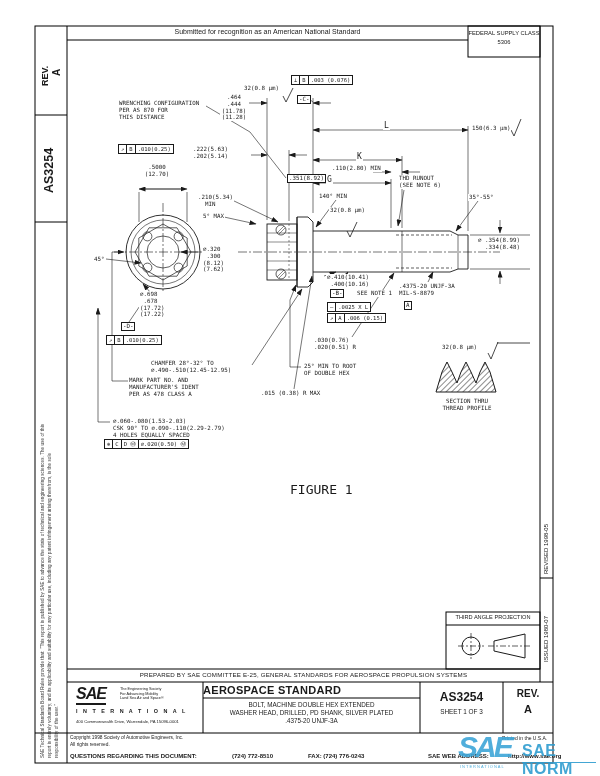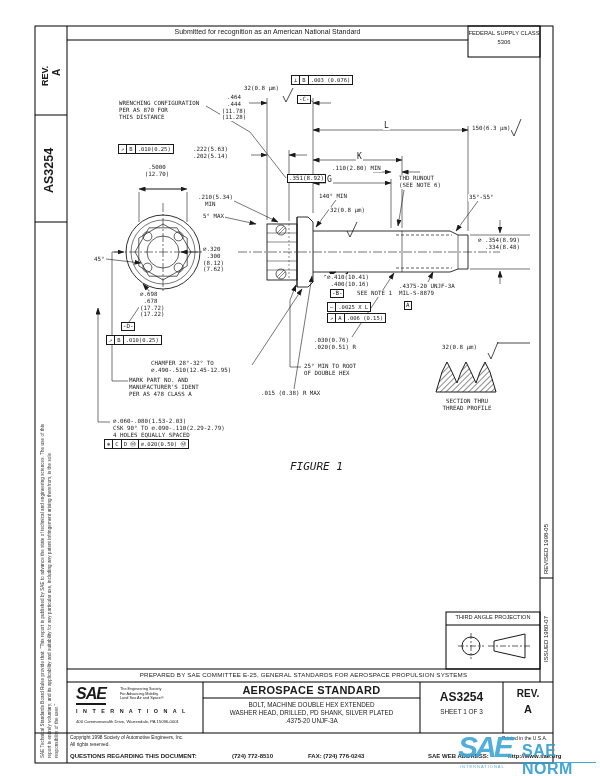--- a/index.html
+++ b/index.html
@@ -17,21 +17,21 @@
   
   .vtext{position:absolute;z-index:2;transform-origin:0 0;transform:rotate(-90deg);white-space:nowrap;}
   .legal{font-size:4.5px;color:#333;letter-spacing:.1px;}
   .issue{font-size:6px;color:#111;}
   .revbox{font-weight:bold;}
   
   .submitted{left:67px;top:28px;width:401px;text-align:center;font-size:7px;}
   .fsc{left:468px;top:29px;width:72px;text-align:center;font-size:5.8px;line-height:1.5;}
   .prepared{left:67px;top:671px;width:473px;text-align:center;font-size:6.2px;letter-spacing:.2px;}
   .proj-title{left:446px;top:614px;width:94px;text-align:center;font-size:5.6px;}
-  .tb-type{left:203px;top:684px;width:217px;text-align:center;font-size:11px;font-weight:bold;letter-spacing:.3px;}
+  .tb-type{left:203px;top:684px;width:217px;text-align:left;font-size:11px;font-weight:bold;letter-spacing:.3px;}
   .tb-line{width:217px;left:203px;text-align:center;font-size:6.3px;}
   .tb-num{left:420px;top:690px;width:83px;text-align:center;font-size:12px;font-weight:bold;}
   .tb-sheet{left:420px;top:708px;width:83px;text-align:center;font-size:6.4px;}
   .tb-revl{left:503px;top:688px;width:50px;text-align:center;font-size:10px;font-weight:bold;}
   .tb-reva{left:503px;top:703px;width:50px;text-align:center;font-size:11px;font-weight:bold;}
   .logo-sae{left:76px;top:686px;font-size:16px;font-weight:900;font-style:italic;letter-spacing:-1px;
             border-bottom:2px solid #1a1a1a;line-height:1;padding-bottom:1px;}
   .logo-tag{left:120px;top:687px;width:80px;font-size:3.8px;line-height:1.25;white-space:pre;}
   .logo-intl{left:76px;top:708px;font-size:5.4px;font-weight:bold;letter-spacing:2px;}
   .logo-addr{left:76px;top:719px;font-size:4.2px;}
@@ -287,21 +287,21 @@
       <div class="lbl" style="left: 398px; top: 283px;">.4375-20 UNJF-3A
 MIL-S-8879</div>
       <div class="lbl" style="left: 313px; top: 337px;">.030(0.76)
 .020(0.51) R</div>
       <div class="lbl" style="left: 303px; top: 363px;">25° MIN TO ROOT
 OF DOUBLE HEX</div>
       <div class="lbl" style="left: 260px; top: 390px;">.015 (0.38) R MAX</div>
       <div class="lbl" style="left: 441px; top: 344px;">32(0.8 μm)</div>
       <div class="lbl" style="left: 436px; top: 398px; text-align: center; width: 60px;">SECTION THRU
 THREAD PROFILE</div>
-      <div class="lbl" style="left: 289px; top: 461px; font-size: 11px; font-style: italic;">FIGURE 1</div>
+      <div class="lbl" style="left: 289px; top: 482px; font-size: 13px;">FIGURE 1</div>
       <div class="lbl boxed" style="left: 297px; top: 95px;">-C-</div>
       <div class="lbl boxed" style="left: 121px; top: 322px;">-D-</div>
       <div class="lbl boxed" style="left: 330px; top: 289px;">-B-</div>
       <div class="lbl boxed" style="left: 404px; top: 301px;">A</div>
       <div class="fcf" style="left: 292px; top: 75px;">
         <span>⊥</span>
         <span>B</span>
         <span>.003 (0.076)</span>
       </div>
       <div class="fcf" style="left: 119px; top: 144px;">

